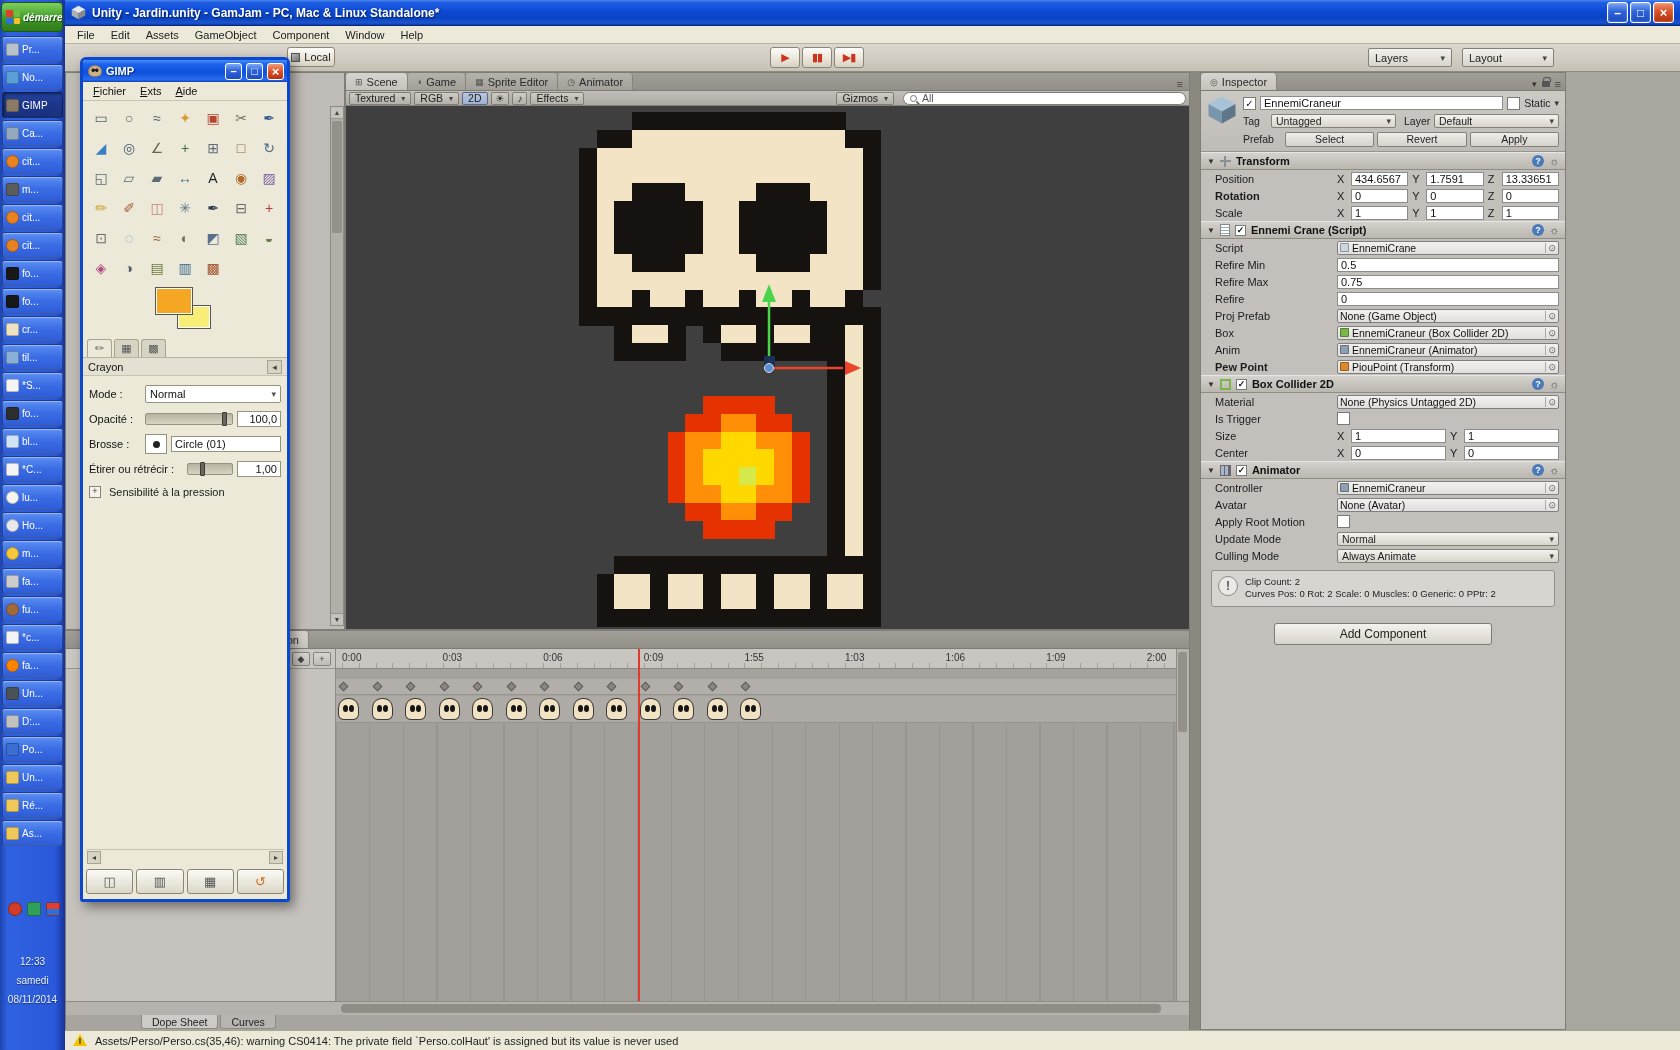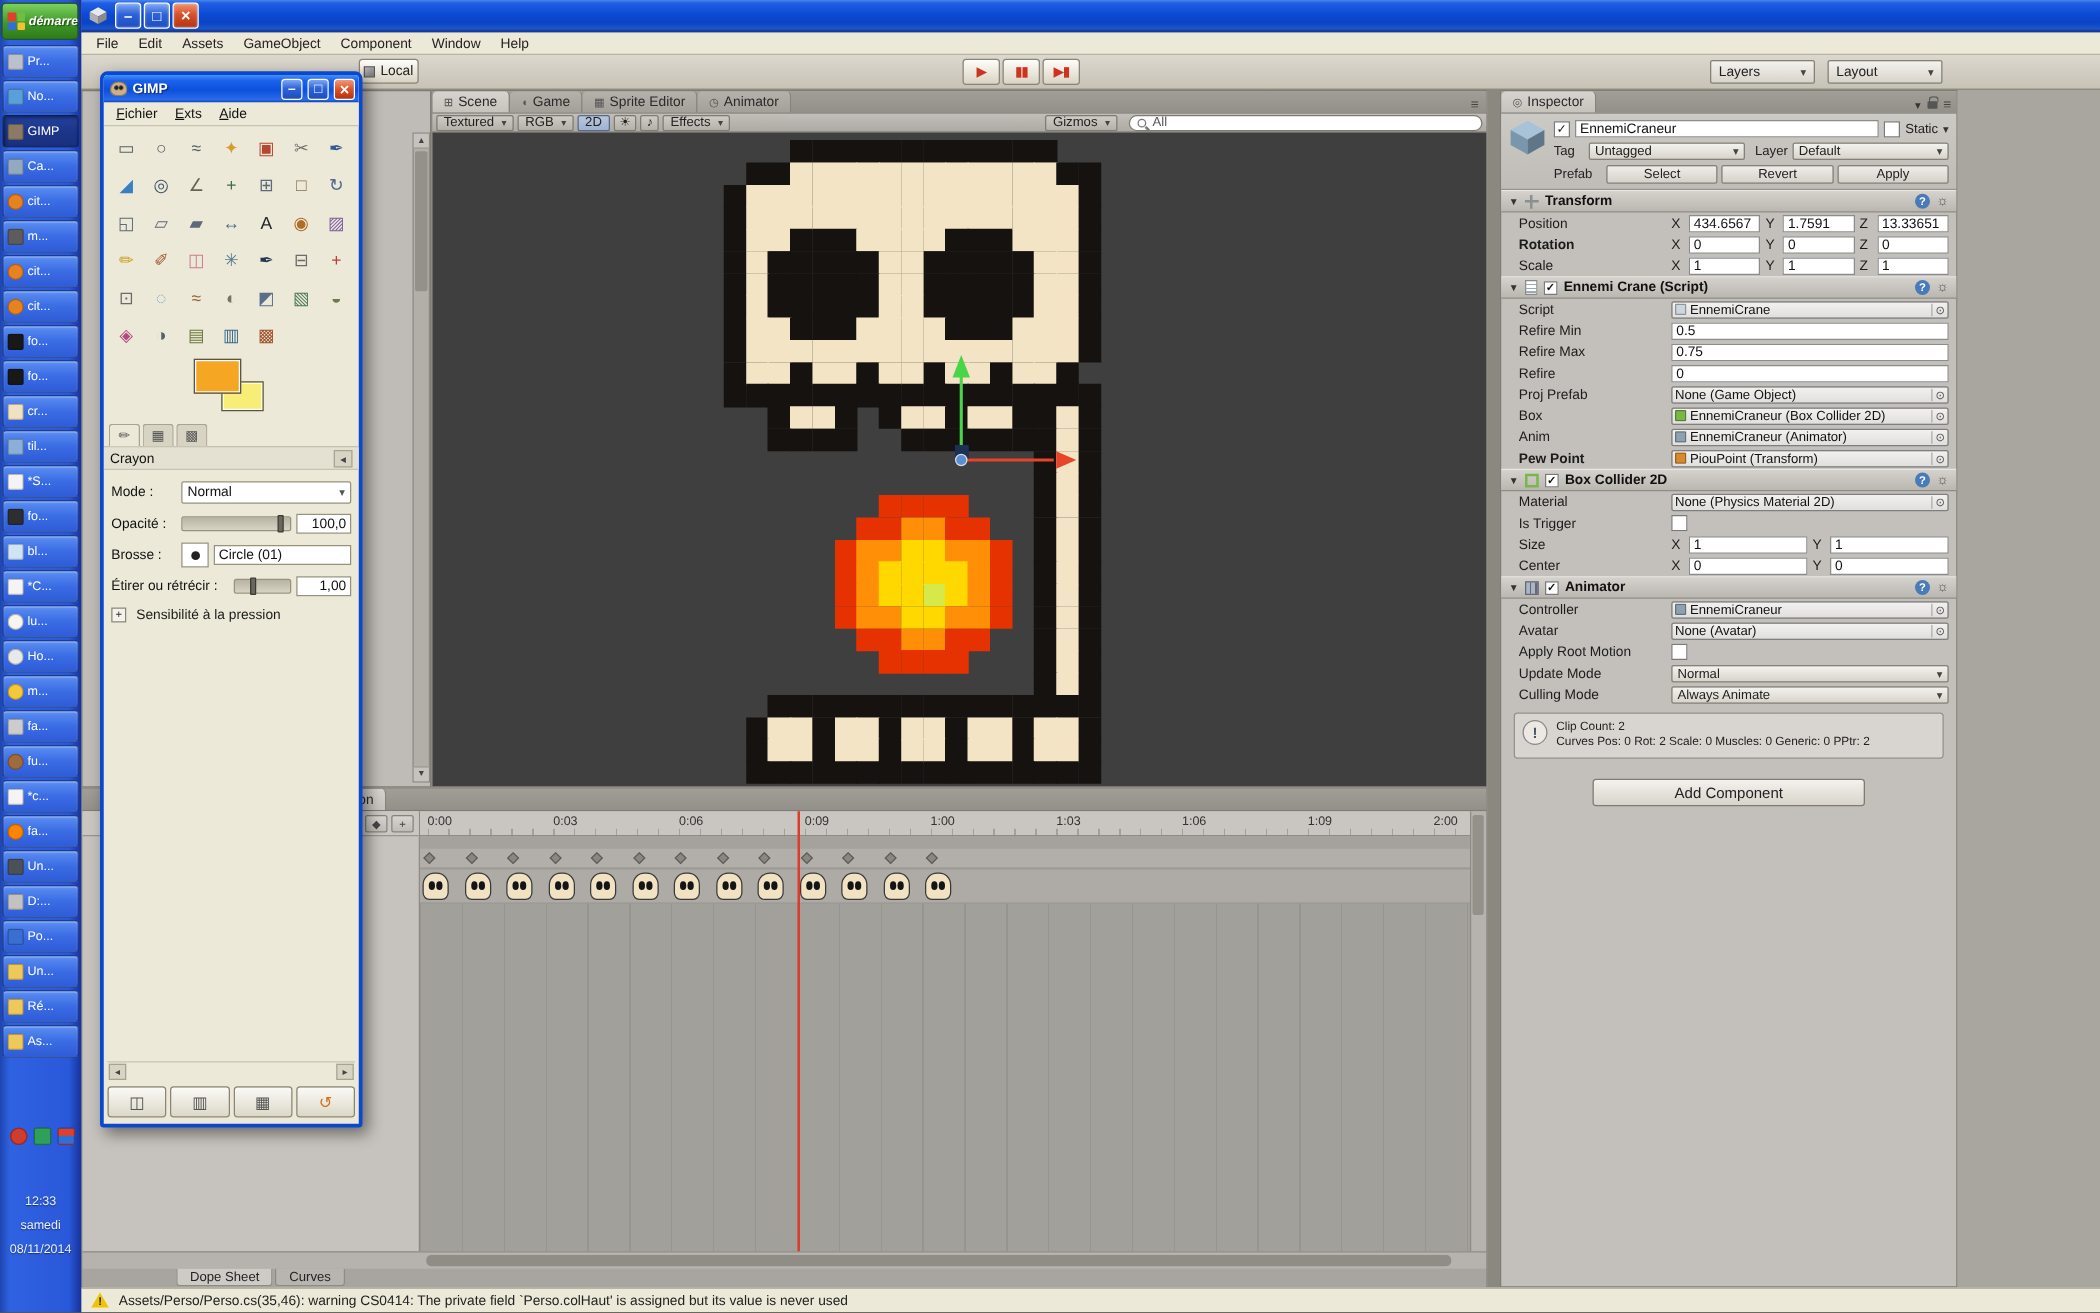--- a/index.html
+++ b/index.html
@@ -186,20 +186,21 @@
 <body>
 
 <div id="screen">
 
   <div id="titlebar" class="abs">
     <svg width="15" height="15" viewBox="0 0 20 20">
         <polygon points="10,1 19,6 10,11 1,6" fill="#e8e8e8"></polygon>
         <polygon points="1,6 10,11 10,19 1,14" fill="#b0b0b0"></polygon>
         <polygon points="19,6 10,11 10,19 19,14" fill="#8a8a8a"></polygon>
       </svg>
+    <span id="title-text">Unity - Jardin.unity - GamJam - PC, Mac &amp; Linux Standalone*</span>
     <span class="wbtns">
       <span class="wbtn">–</span>
       <span class="wbtn">□</span>
       <span class="wbtn close">×</span>
     </span>
   </div>
   <div id="toolbar" class="abs">
     <div class="xpbtn abs" style="left:222px;top:3px;width:48px;height:20px;">
       <span class="minicube"></span>
       <span>Local</span>
@@ -831,21 +832,21 @@
       <span class="chk checked small"></span>
       <span>Box Collider 2D</span>
       <span class="hspace">
           <span class="helpi">?</span>
           <span class="geari">☼</span>
         </span>
     </div>
     <div class="irow">
       <span class="ilabel">Material</span>
       <span class="objfield grow">
-        <span class="oftext">None (Physics Material 2D)</span>
+        <span class="oftext">None (Physics Untagged 2D)</span>
         <span class="picker">⊙</span>
       </span>
     </div>
     <div class="irow">
       <span class="ilabel">Is Trigger</span>
       <span class="chk"></span>
     </div>
     <div class="irow">
       <span class="ilabel">Size</span>
       <span class="axis">X</span>
@@ -926,21 +927,21 @@
         <span class="actrl">◆</span>
         <span class="actrl">+</span>
       </div>
     </div>
     <div id="anim-right">
       <div id="anim-ruler">
           <span class="rlabel" style="left: 6px;">0:00</span>
           <span class="rlabel" style="left: 106.6px;">0:03</span>
           <span class="rlabel" style="left: 207.2px;">0:06</span>
           <span class="rlabel" style="left: 307.8px;">0:09</span>
-          <span class="rlabel" style="left: 408.4px;">1:00</span>
+          <span class="rlabel" style="left: 408.4px;">1:55</span>
           <span class="rlabel" style="left: 509px;">1:03</span>
           <span class="rlabel" style="left: 609.6px;">1:06</span>
           <span class="rlabel" style="left: 710.2px;">1:09</span>
           <span class="rlabel" style="left: 810.8px;">2:00</span>
         </div>
       <div id="anim-keyrow">
           <span class="keyf" style="left: 4px;"></span>
           <span class="keyf" style="left: 37.5px;"></span>
           <span class="keyf" style="left: 71px;"></span>
           <span class="keyf" style="left: 104.5px;"></span>

